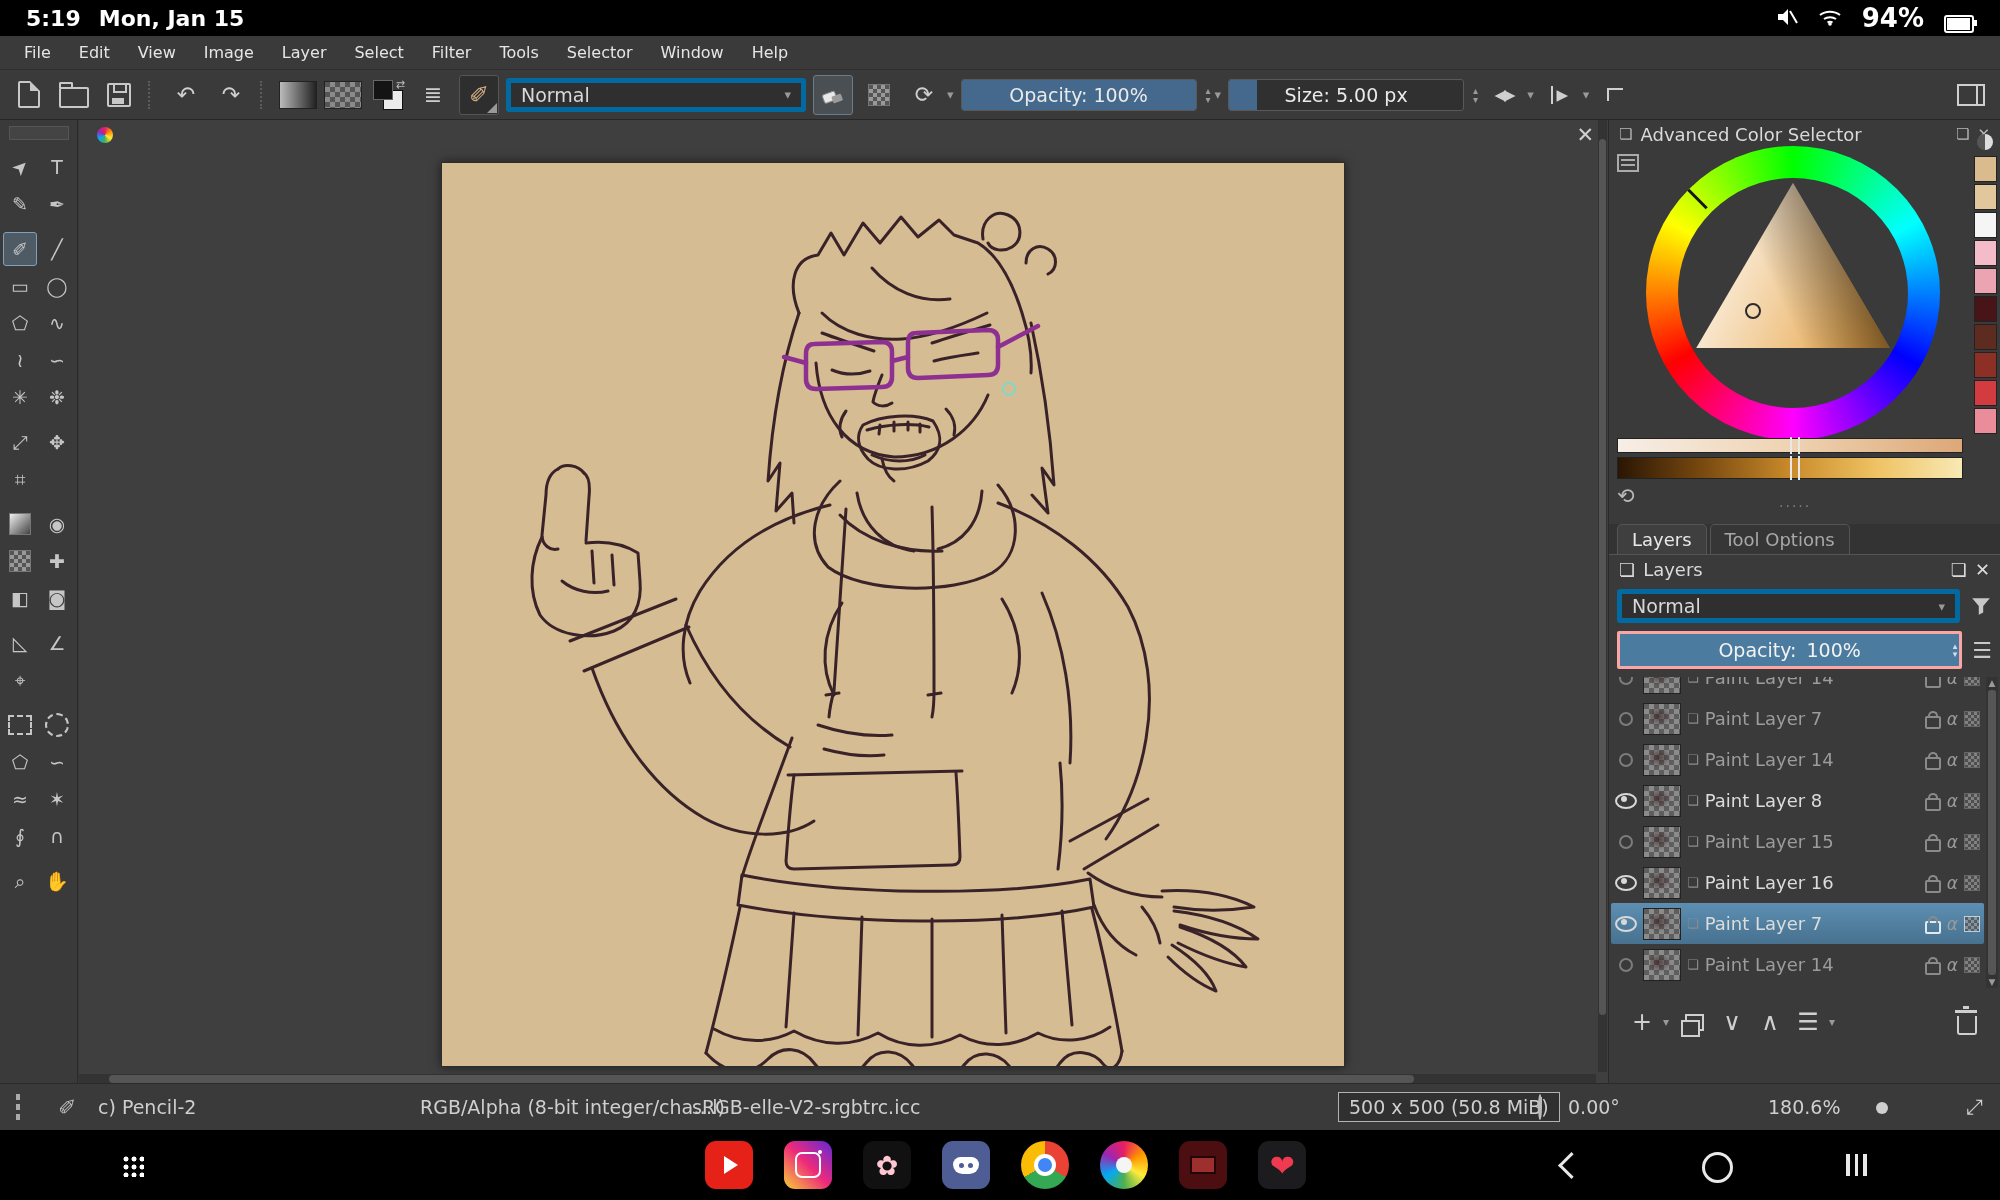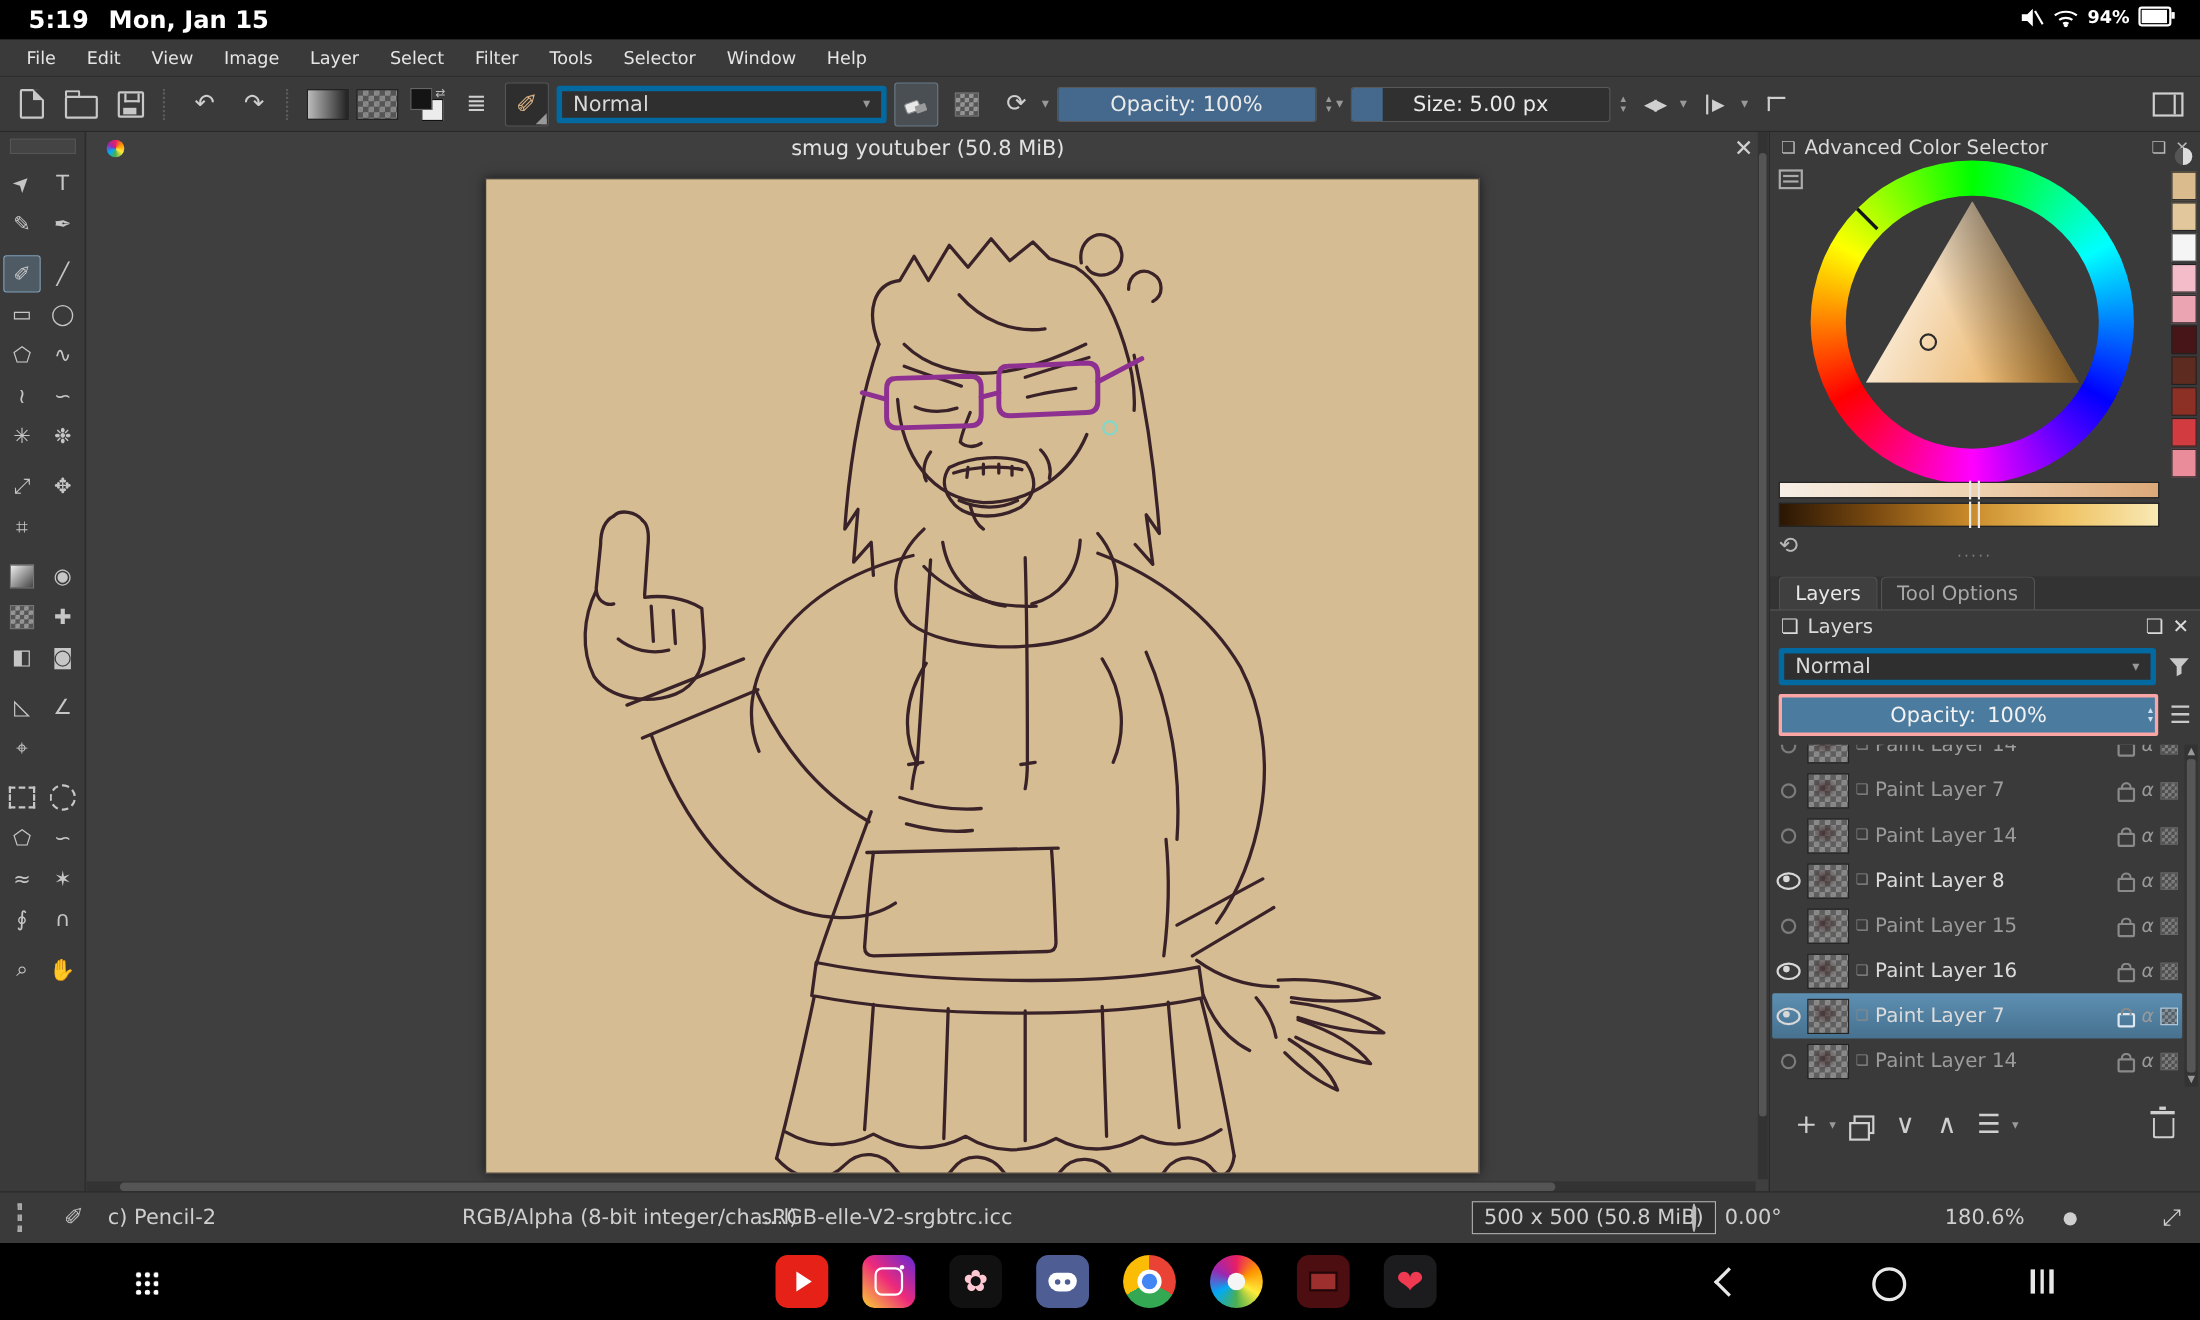--- a/index.html
+++ b/index.html
@@ -2,21 +2,21 @@
 <html><head>
 <meta charset="utf-8">
 <style>
   html,body{margin:0;padding:0}
   body{width:2000px;height:1200px;position:relative;overflow:hidden;
        background:#393939;color:#d6d6d6;font-family:"DejaVu Sans","Liberation Sans",sans-serif;}
   
   #android-status{position:absolute;left:0;top:0;width:2000px;height:36px;background:#000;color:#fff;
     display:flex;align-items:center;justify-content:space-between;padding:0 26px;box-sizing:border-box;}
   #android-status .left{display:flex;gap:18px;font-size:22px;font-weight:bold;}
-  #android-status .right{display:flex;align-items:flex-start;gap:8px;font-size:16px;font-weight:bold;}
+  #android-status .right{display:flex;align-items:flex-end;gap:20px;font-size:26px;font-weight:bold;}
   .batt{width:26px;height:14px;border:2px solid #fff;border-radius:3px;position:relative;}
   .batt::before{content:'';position:absolute;left:1px;top:1px;bottom:1px;width:88%;background:#fff;}
   .batt::after{content:'';position:absolute;right:-5px;top:3px;width:3px;height:6px;background:#fff;}
   
   #menubar{position:absolute;left:0;top:36px;width:2000px;height:34px;background:#3a3a3a;
     border-bottom:1px solid #2e2e2e;display:flex;align-items:center;padding-left:10px;box-sizing:border-box;}
   .menu-item{padding:0 14px;font-size:16px;color:#e5e5e5;cursor:default;}
   
   #toolbar{position:absolute;left:0;top:70px;width:2000px;height:50px;background:#3a3a3a;
     border-bottom:1px solid #272727;display:flex;align-items:center;gap:7px;padding:0 10px;box-sizing:border-box;}
@@ -443,21 +443,20 @@
         <span class="tool">
           <span>✋</span>
         </span>
       </div>
     </div>
 </div>
 
 <div id="canvas-area">
   <div id="doc-titlebar">
     <span id="doc-icon"></span>
-    <span id="doc-title">smug youtuber (50.8 MiB)</span>
     <span id="doc-close">✕</span>
   </div>
   <div id="the-canvas">
     <svg width="902" height="903" viewBox="0 0 902 903" style="position:absolute;inset:0;">
       <g stroke="#3a2328" stroke-width="3" fill="none" stroke-linecap="round" stroke-linejoin="round">
 
         <path d="M357,150 C345,120 352,95 376,92 L389,70 L402,92 L421,60 L438,80 L459,54 L476,74 L497,57 L512,72 L536,80 C556,92 570,118 580,150 C588,175 590,195 589,210"></path>
         <path d="M357,150 C340,200 330,260 326,318 L338,300 L334,348 L350,330 L352,360"></path>
         <path d="M589,160 C600,210 608,265 612,322 L600,305 L606,350 L590,332"></path>
         <path d="M380,150 C400,170 430,178 460,176 C490,174 520,162 545,150"></path>

